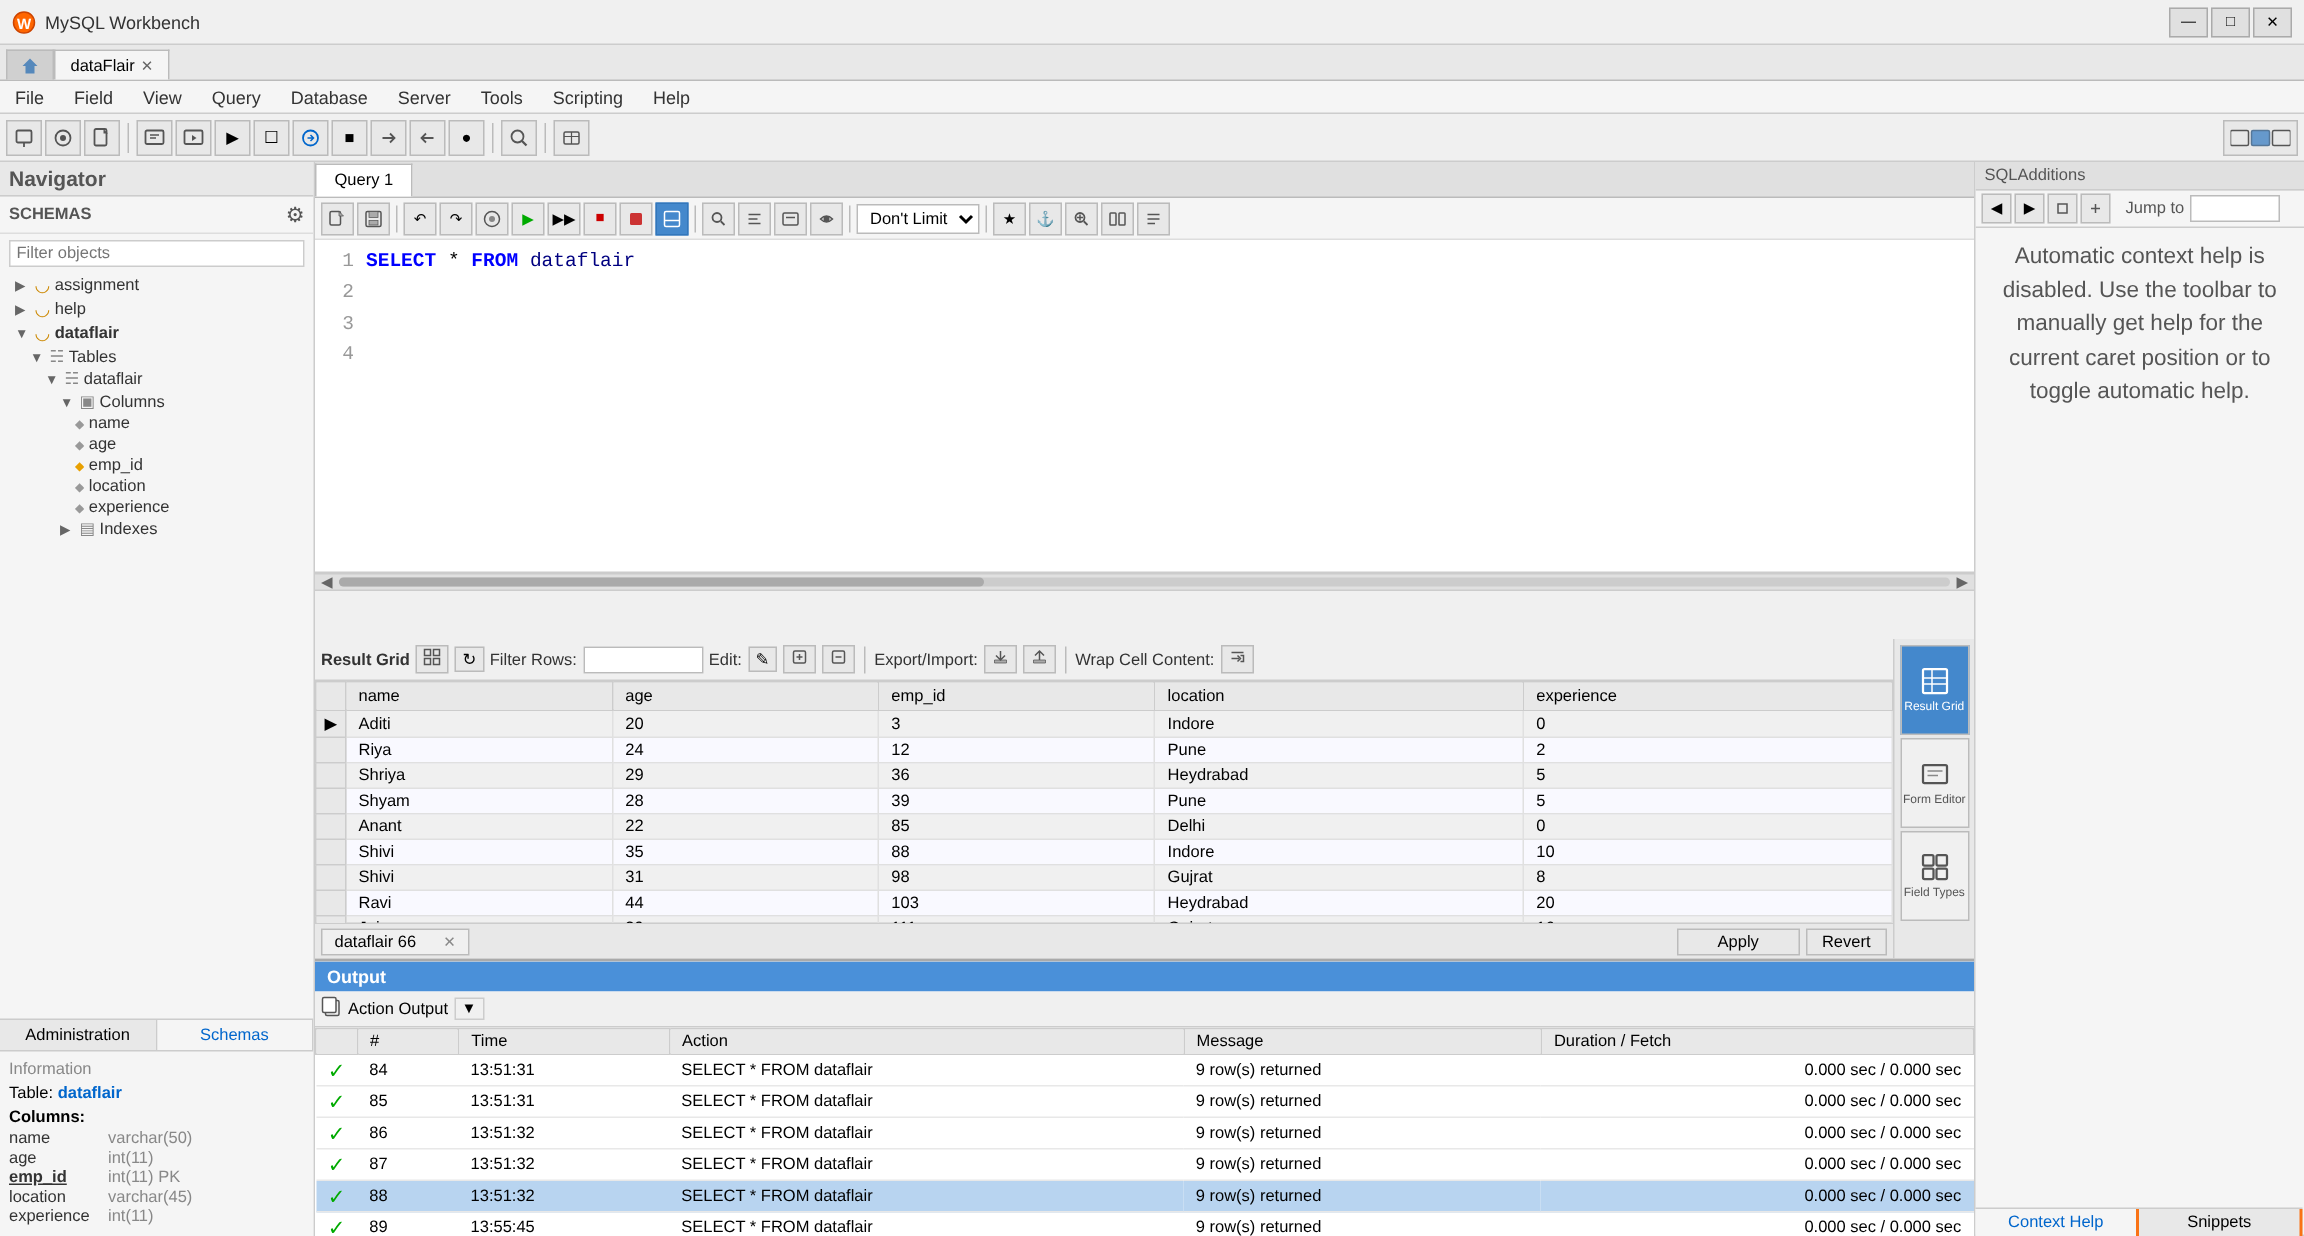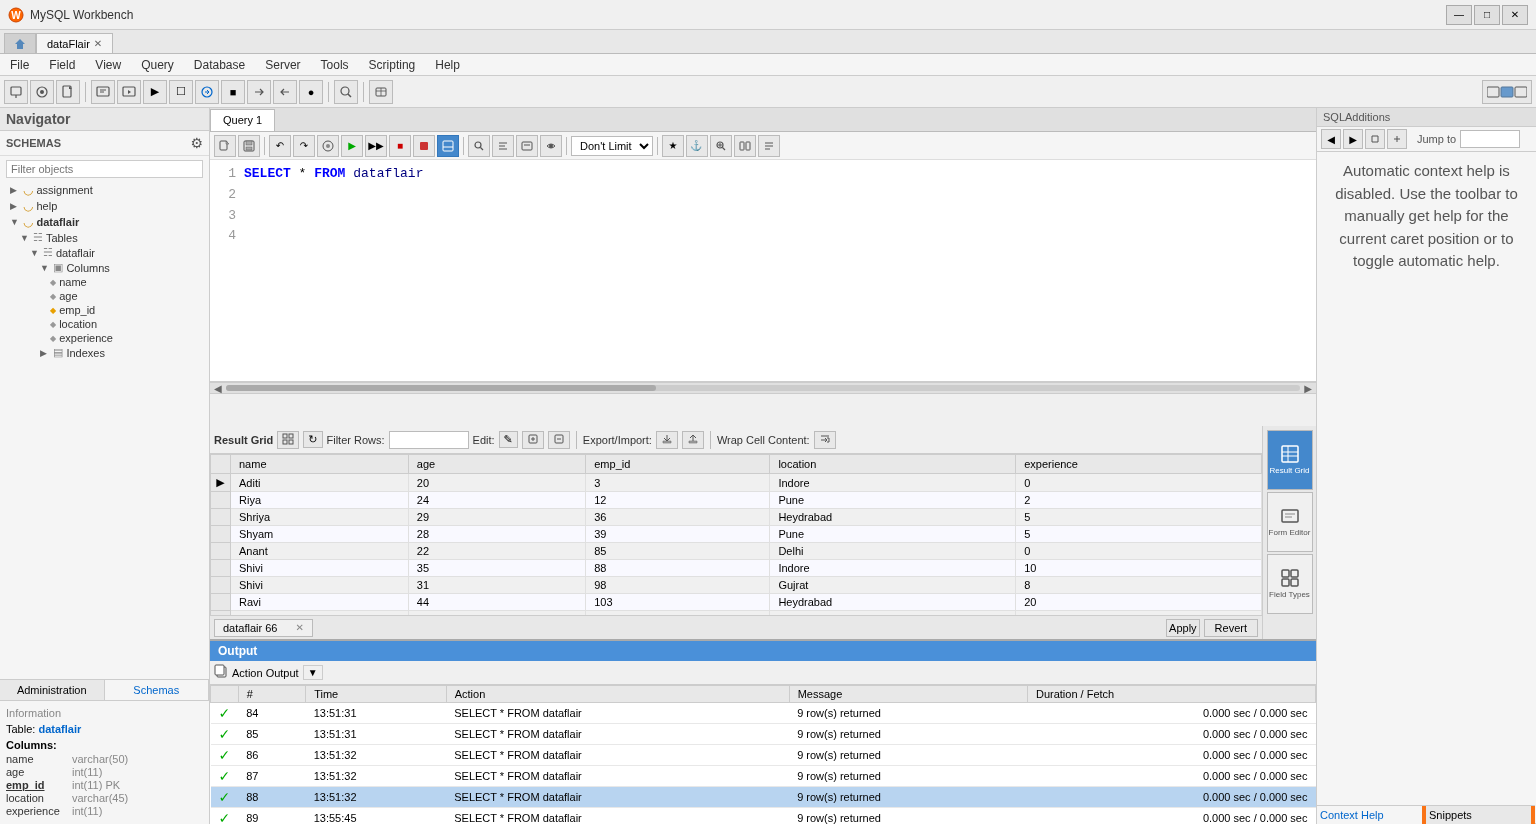--- a/index.html
+++ b/index.html
@@ -97,21 +97,21 @@
     
     
     #result-side { width: 54px; background: #e8e8e8; border-left: 1px solid #ccc; display: flex; flex-direction: column; align-items: center; padding: 4px 2px; gap: 2px; }
     .rs-btn { width: 46px; height: 60px; background: #f0f0f0; border: 1px solid #bbb; cursor: pointer; display: flex; flex-direction: column; align-items: center; justify-content: center; font-size: 9px; text-align: center; gap: 2px; }
     .rs-btn.active { background: #4488cc; color: white; }
     
     
     #result-footer { background: #e8e8e8; height: 24px; display: flex; align-items: center; padding: 0 4px; border-top: 1px solid #ccc; gap: 4px; }
     .rf-tab { padding: 2px 8px; font-size: 11px; background: #f0f0f0; border: 1px solid #bbb; cursor: pointer; display: flex; align-items: center; gap: 18px; }
     .rf-close { font-size: 10px; color: #888; }
-    .apply-btn { padding: 2px 2px; font-size: 11px; background: #e8e8e8; border: 1px solid #bbb; cursor: pointer; }
+    .apply-btn { padding: 2px 26px; font-size: 11px; background: #e8e8e8; border: 1px solid #bbb; cursor: pointer; }
     .revert-btn { padding: 2px 10px; font-size: 11px; background: #e8e8e8; border: 1px solid #bbb; cursor: pointer; }
     
     
     #output-section { height: 185px; border-top: 2px solid #aaa; background: white; display: flex; flex-direction: column; overflow: hidden; }
     #output-header { background: #4a90d9; color: white; padding: 3px 8px; font-size: 12px; font-weight: bold; }
     #output-toolbar { background: #f0f0f0; height: 24px; display: flex; align-items: center; padding: 0 4px; border-bottom: 1px solid #ccc; gap: 4px; }
     #output-table-wrapper { flex: 1; overflow-y: auto; }
     #output-table { border-collapse: collapse; width: 100%; font-size: 11px; }
     #output-table th { background: #e8e8e8; border: 1px solid #ccc; padding: 2px 8px; text-align: left; font-weight: normal; position: sticky; top: 0; white-space: nowrap; }
     #output-table td { border-bottom: 1px solid #e8e8e8; padding: 2px 8px; white-space: nowrap; }
@@ -122,21 +122,21 @@
     
     #sql-additions { width: 220px; background: #f5f5f5; border-left: 1px solid #ccc; display: flex; flex-direction: column; overflow: hidden; }
     #sql-additions-header { background: #e0e0e0; padding: 3px 6px; font-size: 11px; color: #555; border-bottom: 1px solid #ccc; display: flex; align-items: center; justify-content: space-between; }
     #sql-additions-toolbar { display: flex; align-items: center; padding: 2px 4px; border-bottom: 1px solid #ccc; gap: 2px; }
     .sa-btn { width: 20px; height: 20px; background: #e8e8e8; border: 1px solid #bbb; cursor: pointer; font-size: 10px; display: flex; align-items: center; justify-content: center; }
     .jump-to { display: flex; align-items: center; gap: 4px; margin-left: 8px; }
     .jump-to label { font-size: 11px; color: #555; }
     .jump-to input { width: 60px; height: 18px; border: 1px solid #bbb; padding: 1px 3px; font-size: 11px; }
     #sql-additions-content { padding: 8px; font-size: 15px; color: #555; text-align: center; line-height: 1.5; }
     #context-help-tabs { display: flex; border-bottom: 1px solid #ccc; }
-    .ch-tab { flex: 1; padding: 3px; text-align: left; font-size: 11px; cursor: pointer; background: #e8e8e8; border-right: 4px solid #f97316; }
+    .ch-tab { flex: 1; padding: 3px; text-align: center; font-size: 11px; cursor: pointer; background: #e8e8e8; border-right: 2px solid #f97316; }
     .ch-tab.active { background: #f5f5f5; color: #0066cc; }
     
     
     #h-scroll { height: 12px; background: #e0e0e0; border-top: 1px solid #ccc; border-bottom: 1px solid #ccc; display: flex; align-items: center; justify-content: space-between; padding: 0 4px; }
     .h-scroll-btn { font-size: 10px; color: #666; cursor: pointer; }
     .h-scroll-track { flex: 1; height: 6px; background: #ccc; margin: 0 4px; border-radius: 3px; }
     .h-scroll-thumb { width: 40%; height: 100%; background: #aaa; border-radius: 3px; }
   </style>
 </head>
 <body>

